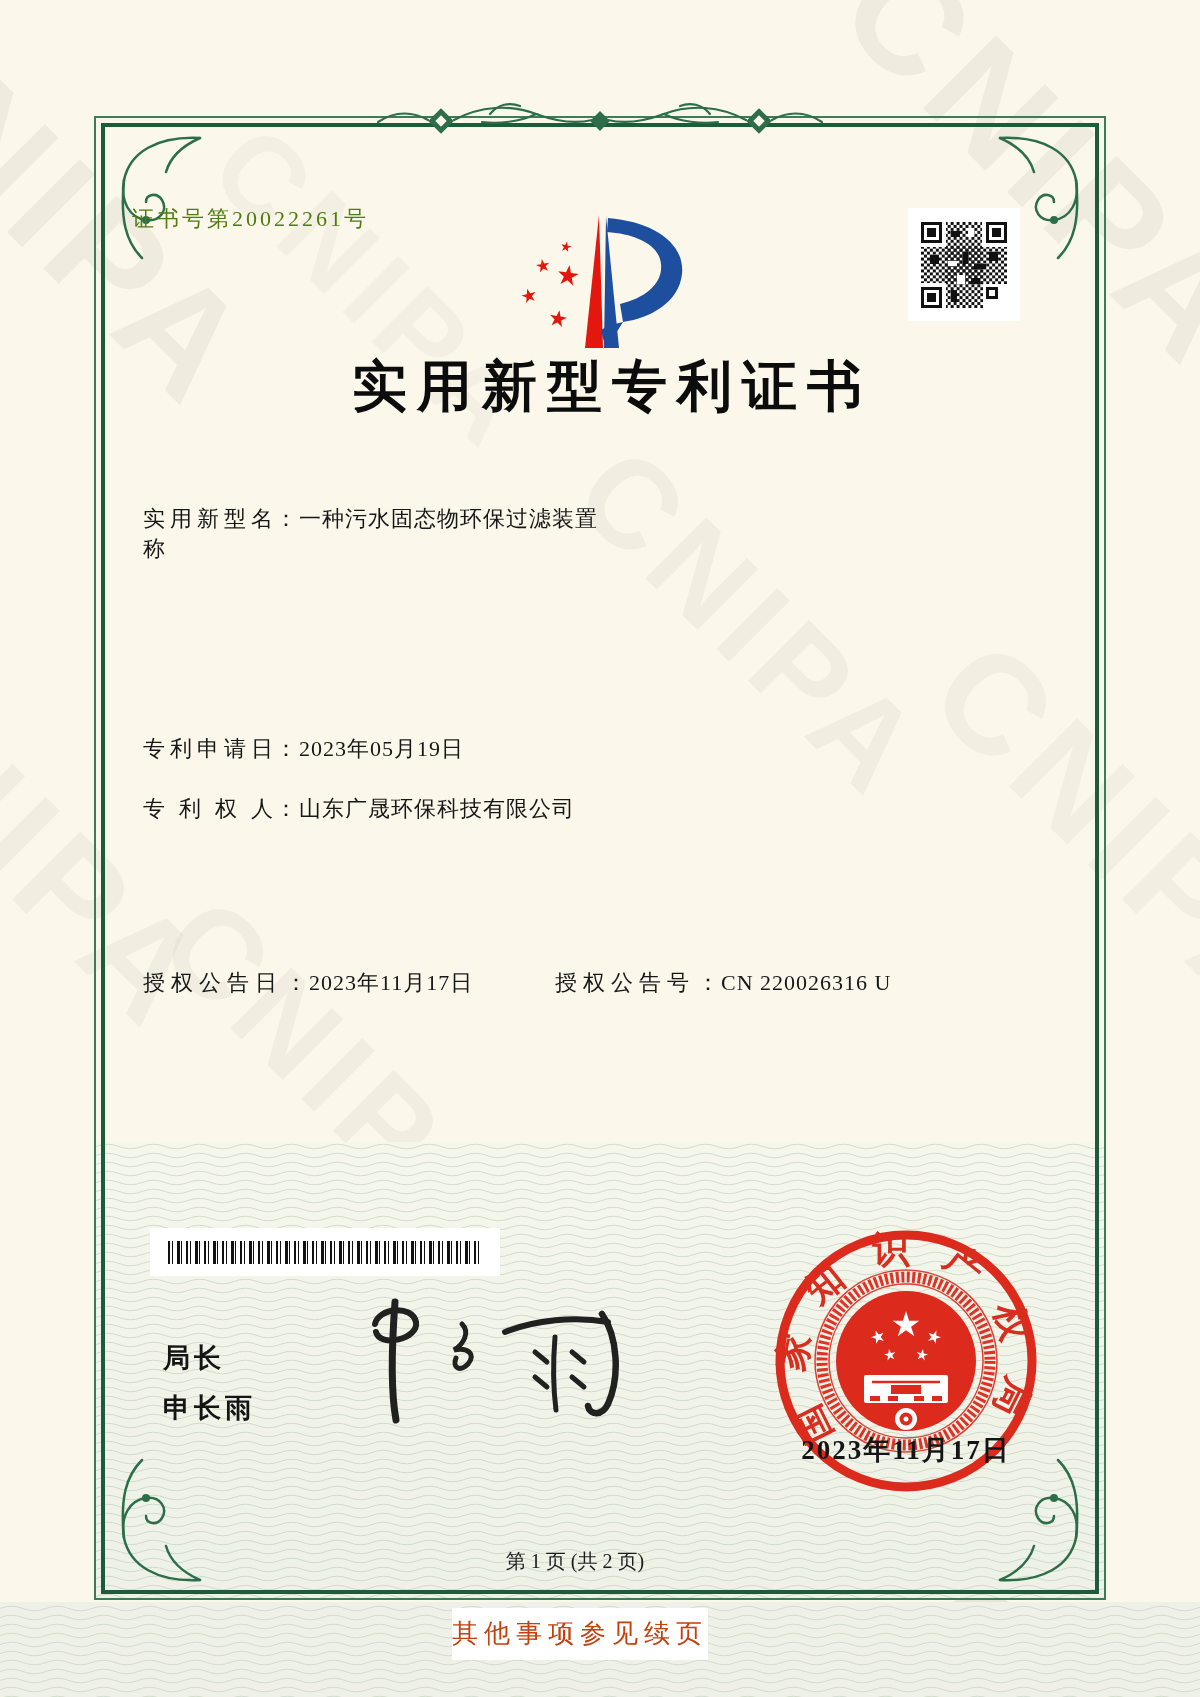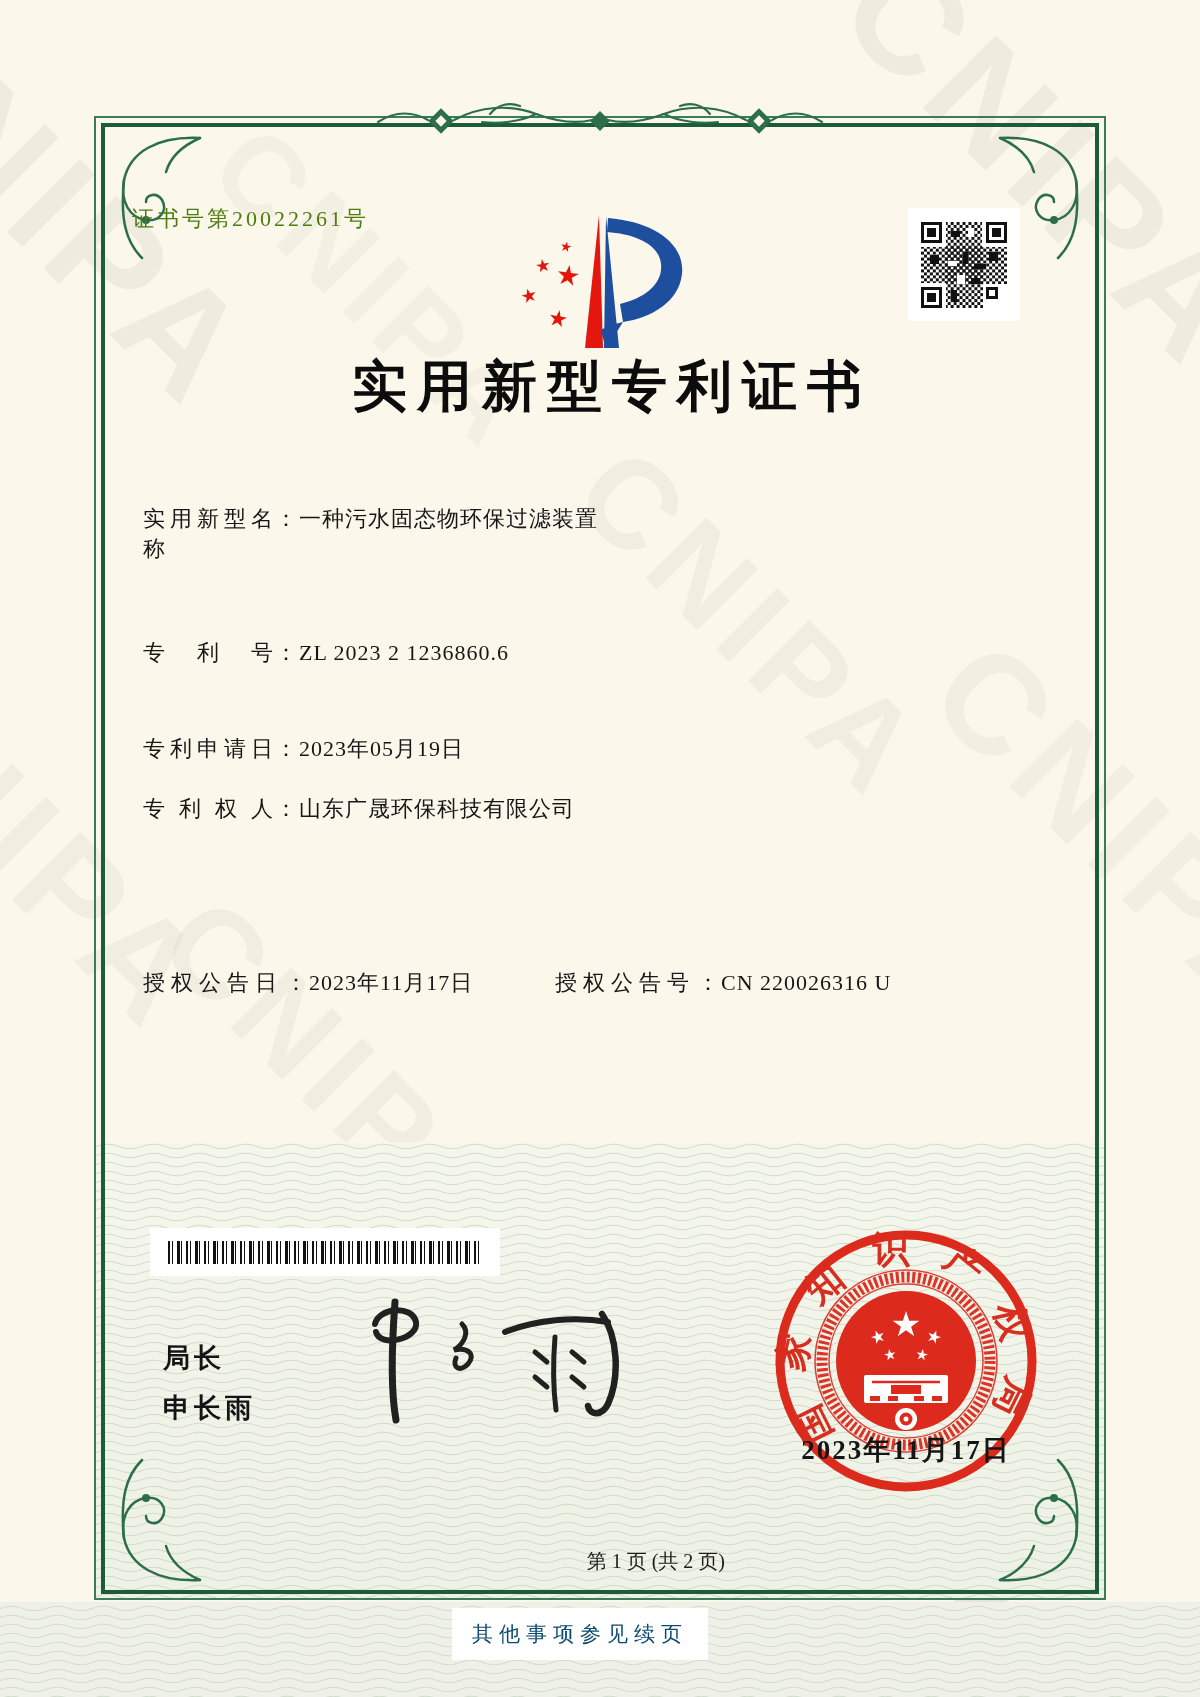--- a/index.html
+++ b/index.html
@@ -53,25 +53,25 @@
   .sig-title{position:absolute; left:163px; top:1340px; font-size:27px; font-weight:700;
     font-family:"Liberation Sans","DejaVu Sans",sans-serif; color:#141414; letter-spacing:4px;}
   .sig-name{position:absolute; left:163px; top:1390px; font-size:27px; font-weight:700;
     font-family:"Liberation Sans","DejaVu Sans",sans-serif; color:#141414; letter-spacing:4px;}
   .sig-hand{position:absolute; left:350px; top:1292px;}
   
   .seal{position:absolute; left:770px; top:1225px; opacity:.97;}
   .seal-date{position:absolute; left:775px; top:1432px; width:262px; text-align:center;
     font-size:27px; color:#151515; letter-spacing:2px; font-weight:700;}
   
-  .page-num{position:absolute; left:425px; top:1548px; width:300px; text-align:right;
+  .page-num{position:absolute; left:425px; top:1548px; width:300px; text-align:center;
     font-size:20px; color:#1b1b1b;}
   .cont-box{position:absolute; left:452px; top:1608px; width:256px; height:52px; background:#ffffff;}
   .cont-note{position:absolute; left:0; top:0; width:100%; line-height:52px; text-align:center;
-    font-size:21px; letter-spacing:6px; color:#0c4a6e;}
+    font-size:26px; letter-spacing:6px; color:#c2410c;}
 </style>
 </head>
 <body>
 
 <div class="page">
 
   <svg width="0" height="0" style="position:absolute">
     <defs>
       <path id="star" d="M0,-1 L0.225,-0.31 L0.951,-0.31 L0.363,0.118 L0.588,0.809 L0,0.382 L-0.588,0.809 L-0.363,0.118 L-0.951,-0.31 L-0.225,-0.31 Z"></path>
     </defs>
@@ -211,23 +211,20 @@
           <rect x="2" y="24" width="3" height="3" fill="#111"></rect>
       </g>
     </svg>
   </div>
 
   <div class="doc-title">实用新型专利证书</div>
 
   <div class="field-row" style="top:504px;">
     <span class="flabel">实用新型名称</span><span class="fcolon">：</span><span class="fvalue">一种污水固态物环保过滤装置</span>
   </div>
-  <div class="field-row" style="top:638px;">
-    <span class="flabel">专利号</span><span class="fcolon">：</span><span class="fvalue">ZL 2023 2 1236860.6</span>
-  </div>
   <div class="field-row" style="top:716px;margin-top:18px;">
     <span class="flabel">专利申请日</span><span class="fcolon">：</span><span class="fvalue">2023年05月19日</span>
   </div>
   <div class="field-row" style="top:794px;">
     <span class="flabel">专利权人</span><span class="fcolon">：</span><span class="fvalue">山东广晟环保科技有限公司</span>
   </div>
   <div class="field-row" style="top:928px;margin-top:40px;">
     <span class="glabel">授权公告日</span><span class="fcolon">：</span><span class="fvalue">2023年11月17日</span>
     <span class="grant2">
       <span class="glabel">授权公告号</span><span class="fcolon">：</span><span class="fvalue">CN 220026316 U</span>

